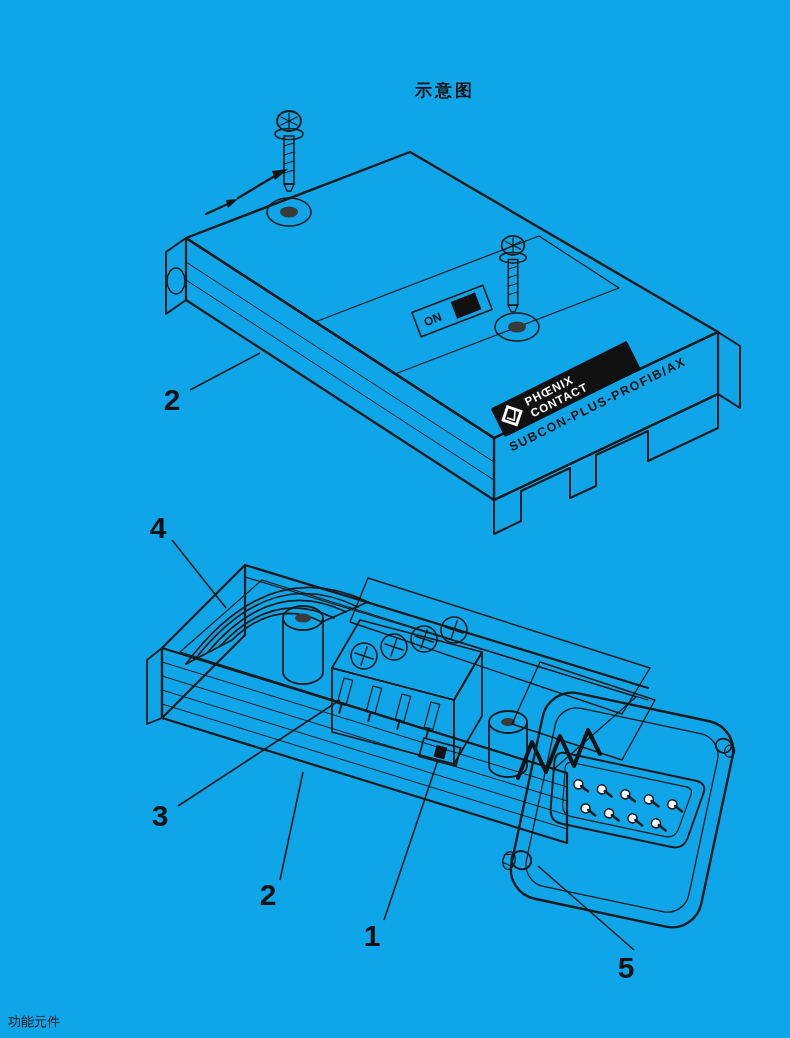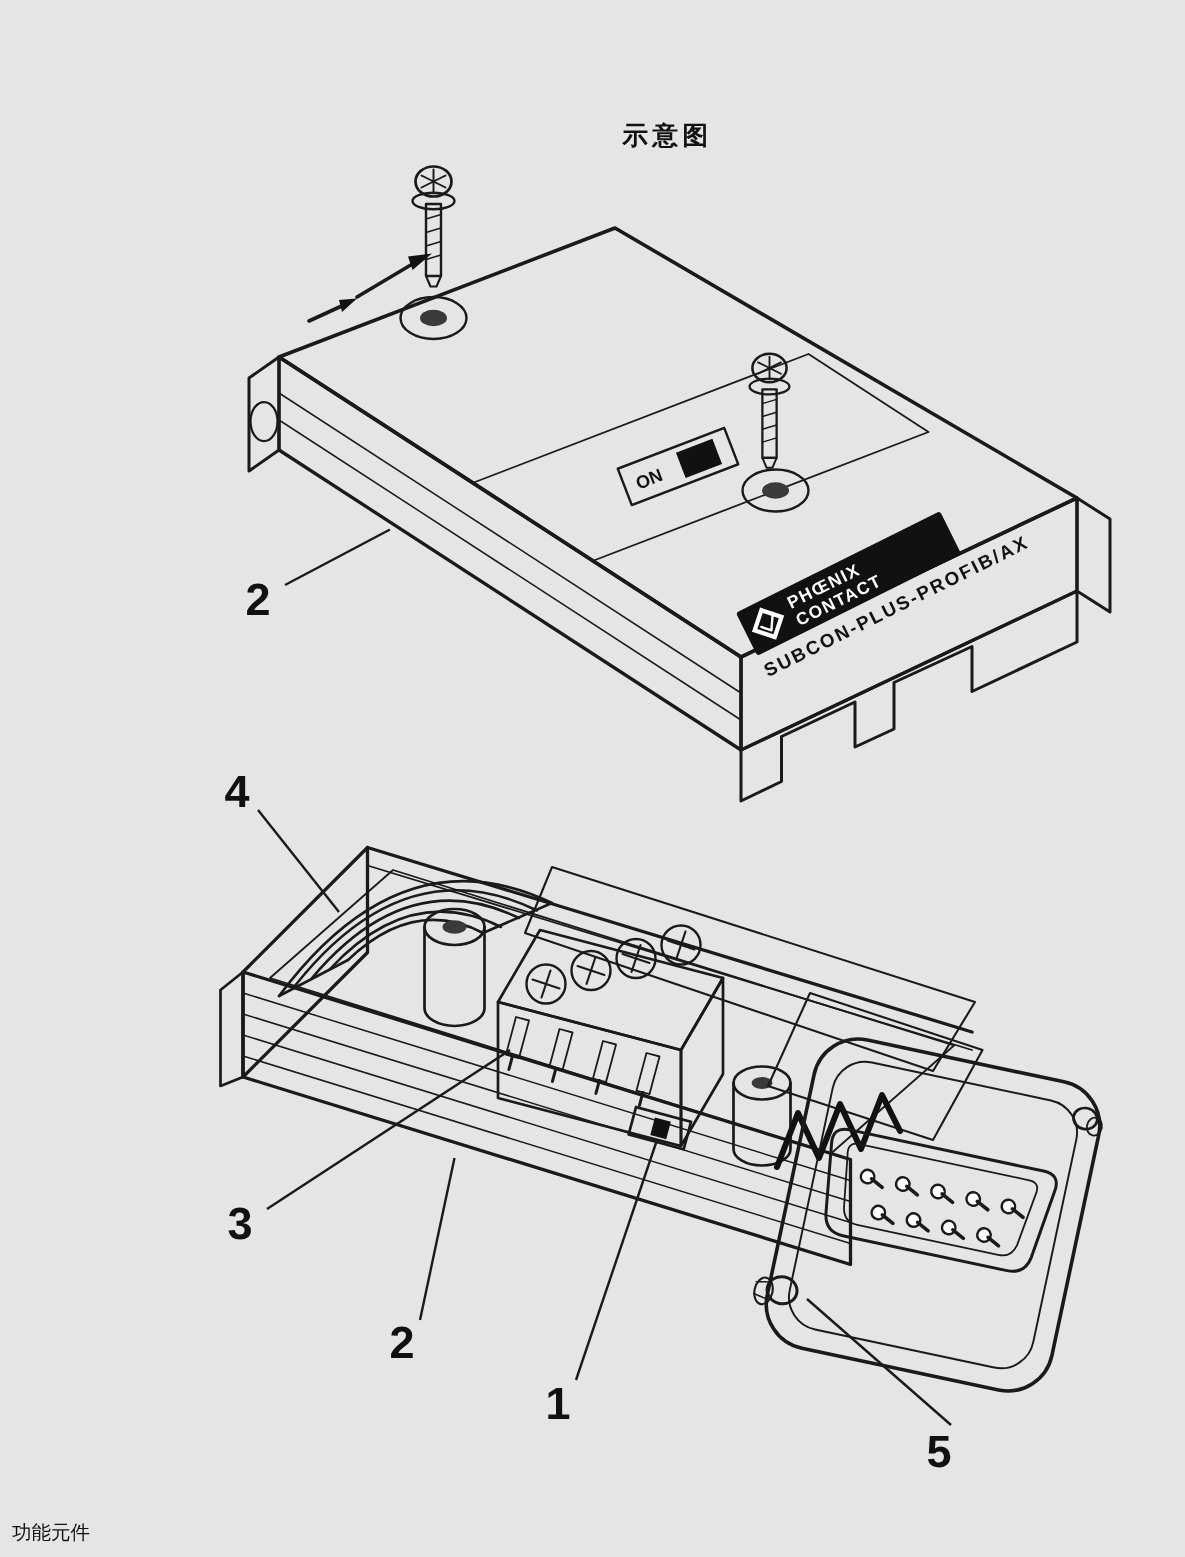--- a/index.html
+++ b/index.html
@@ -1,16 +1,16 @@
 <!DOCTYPE html>
 <html><head>
 <meta charset="utf-8">
 <style>
   html,body{margin:0;padding:0;background:#ffffff;}
-  .canvas{position:relative;width:790px;height:1038px;background:#e5e5e5;overflow:hidden;
+  .canvas{position:relative;width:790px;height:1038px;background:#0ea5e9;overflow:hidden;
           font-family:"Liberation Sans",sans-serif;}
   svg{display:block}
   .t-title{font-family:"Liberation Sans",sans-serif;font-size:17px;font-weight:bold;fill:#111;letter-spacing:3px;}
   .t-footer{font-family:"Liberation Sans",sans-serif;font-size:13px;fill:#111;}
   .t-num{font-family:"Liberation Sans",sans-serif;font-size:30px;font-weight:bold;fill:#111;}
   .t-brand{font-family:"Liberation Sans",sans-serif;font-size:11.5px;font-weight:bold;fill:#fff;letter-spacing:1px;}
   .t-model{font-family:"Liberation Sans",sans-serif;font-size:12.5px;font-weight:bold;fill:#111;letter-spacing:1.5px;}
   .t-on{font-family:"Liberation Sans",sans-serif;font-size:12px;font-weight:bold;fill:#111;}
   .ln{stroke:#1a1a1a;fill:none;}
 </style>

